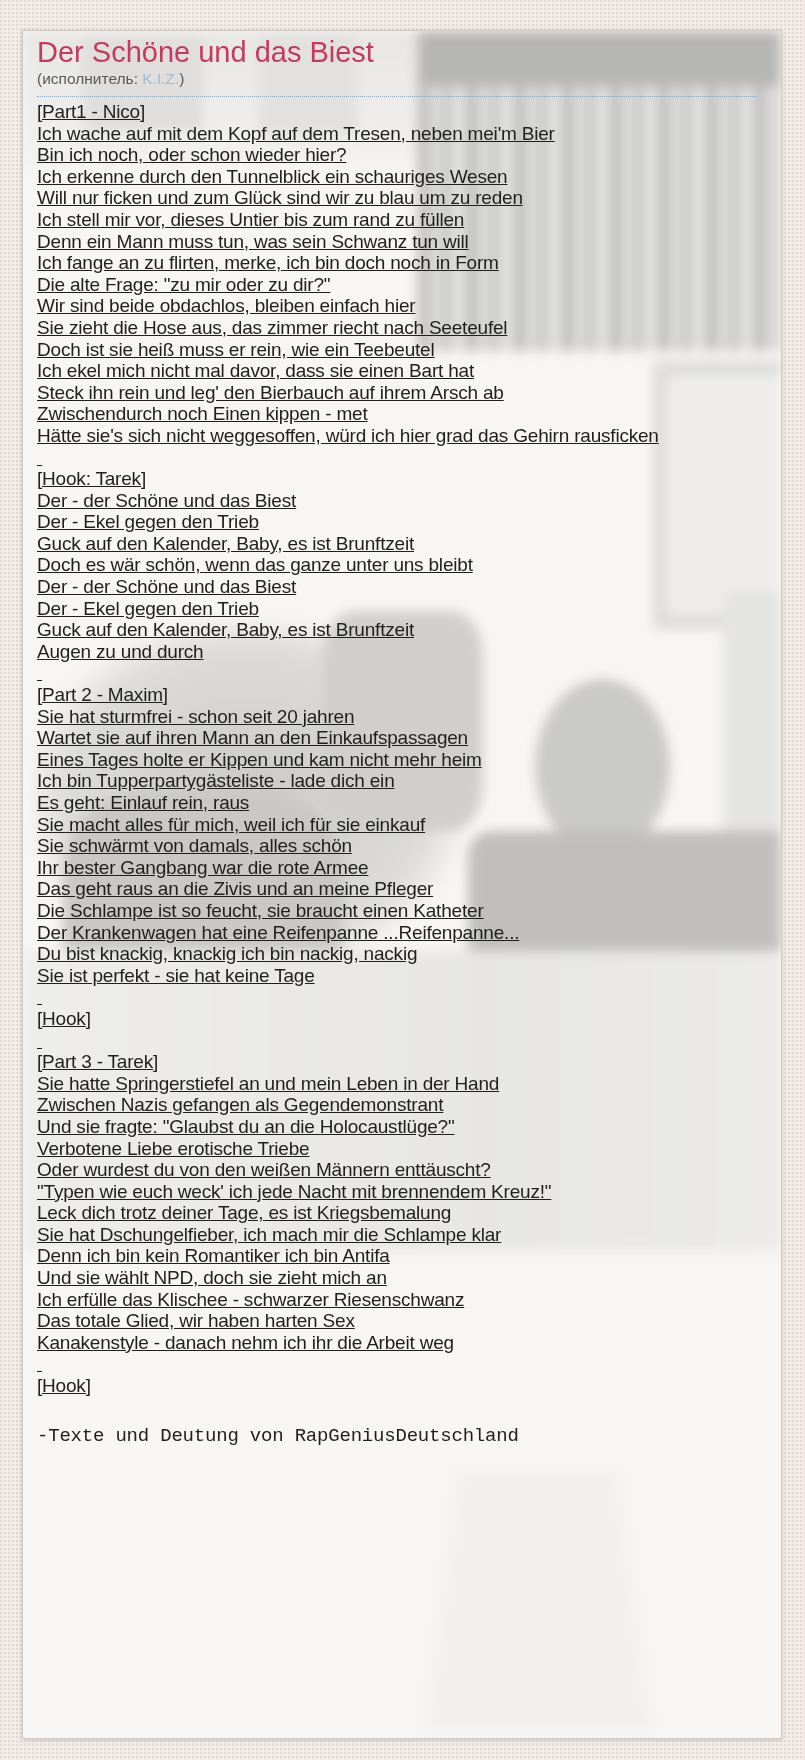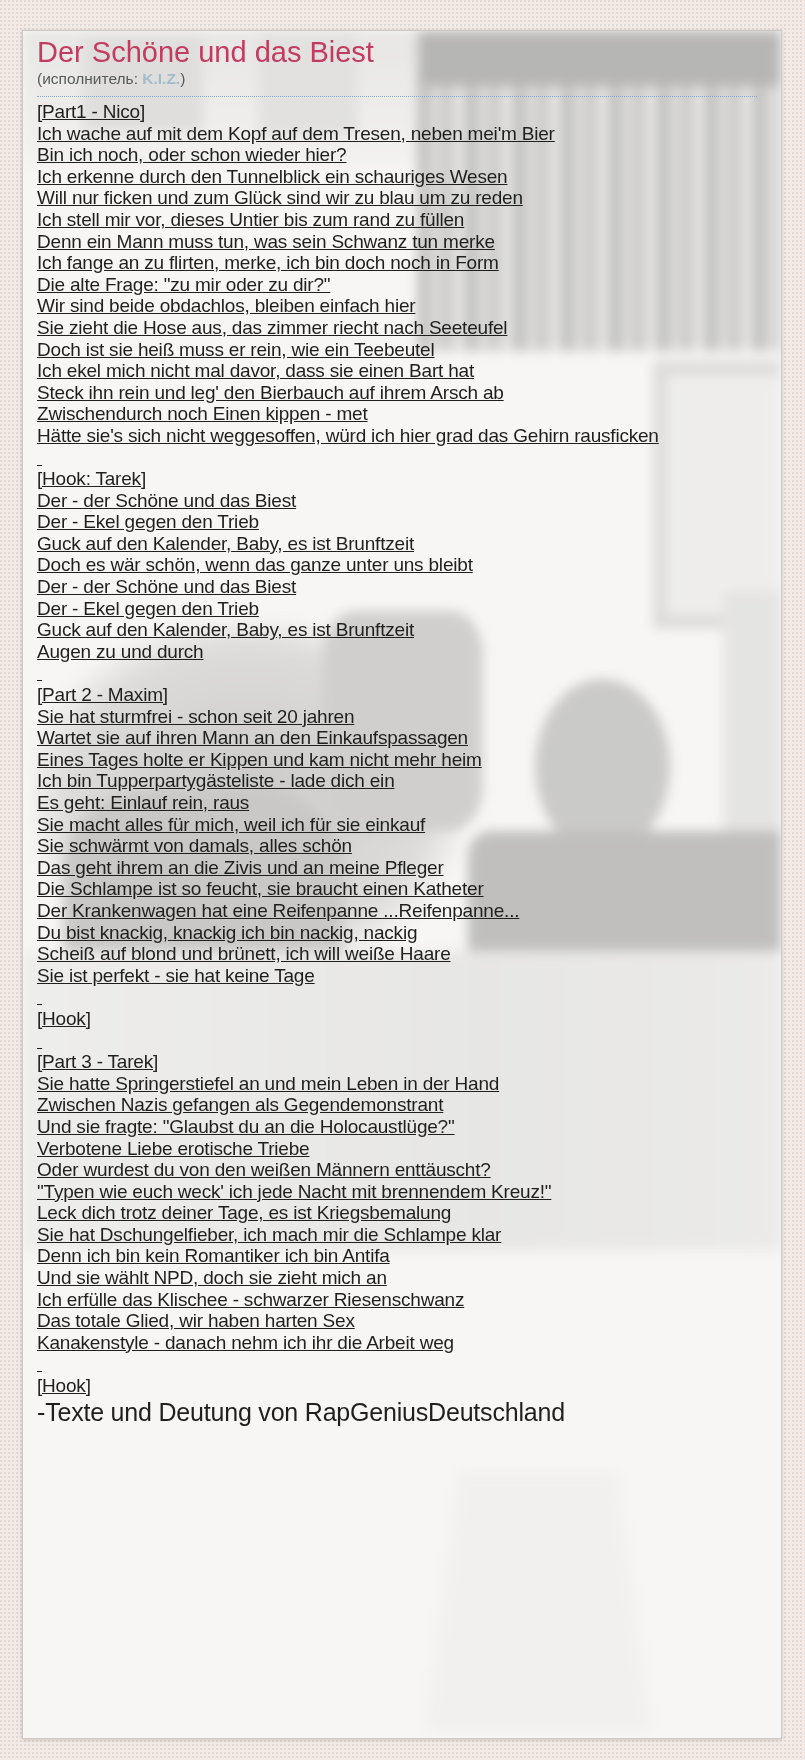--- a/index.html
+++ b/index.html
@@ -41,29 +41,29 @@
   .content{position:relative;z-index:2;padding:4px 14px 0 14px;}
   h1.title{
     margin:0;font-size:29px;line-height:35px;font-weight:400;
     color:var(--title, #c33b5e);letter-spacing:0;
   }
   .subtitle{
     font-size:15.5px;line-height:18px;color:#58595b;
     padding-bottom:8px;margin-right:10px;
     border-bottom:1px dotted var(--separator_dots, #8da4bb);
   }
-  .subtitle a{color:var(--artist_link,#a2bccb);text-decoration:none;font-weight:bold;}
+  .subtitle a{color:var(--artist_link,#a2bccb);text-decoration:none;}
   .lyrics{
     margin-top:4px;font-size:19px;line-height:21.6px;
     color:var(--lyrics_text,#1f1f1f);letter-spacing:-0.2px;white-space:nowrap;text-decoration:underline;
   }
   .lyr-line{height:21.6px;}
   .credits{
-    margin-top:5px;font-size:25px;line-height:21.6px;
-    color:var(--lyrics_text,#1f1f1f);letter-spacing:-0.2px;white-space:nowrap;
+    margin-top:29px;font-size:19px;line-height:21.6px;
+    color:var(--lyrics_text,#1f1f1f);letter-spacing:-0.2px;white-space:nowrap;font-family:Liberation Mono, monospace;
   }
 </style>
 </head>
 <body>
 
 <div class="page">
   <div class="panel">
 
     <div class="photo">
       <div class="ph-shelf-l"></div>
@@ -87,21 +87,21 @@
       <div class="subtitle">
         <span>(исполнитель: </span><a href="#">K.I.Z.</a><span>)</span>
       </div>
       <div class="lyrics">
           <div class="lyr-line">[Part1 - Nico]</div>
           <div class="lyr-line">Ich wache auf mit dem Kopf auf dem Tresen, neben mei'm Bier</div>
           <div class="lyr-line">Bin ich noch, oder schon wieder hier?</div>
           <div class="lyr-line">Ich erkenne durch den Tunnelblick ein schauriges Wesen</div>
           <div class="lyr-line">Will nur ficken und zum Glück sind wir zu blau um zu reden</div>
           <div class="lyr-line">Ich stell mir vor, dieses Untier bis zum rand zu füllen</div>
-          <div class="lyr-line">Denn ein Mann muss tun, was sein Schwanz tun merke</div>
+          <div class="lyr-line">Denn ein Mann muss tun, was sein Schwanz tun will</div>
           <div class="lyr-line">Ich fange an zu flirten, merke, ich bin doch noch in Form</div>
           <div class="lyr-line">Die alte Frage: "zu mir oder zu dir?"</div>
           <div class="lyr-line">Wir sind beide obdachlos, bleiben einfach hier</div>
           <div class="lyr-line">Sie zieht die Hose aus, das zimmer riecht nach Seeteufel</div>
           <div class="lyr-line">Doch ist sie heiß muss er rein, wie ein Teebeutel</div>
           <div class="lyr-line">Ich ekel mich nicht mal davor, dass sie einen Bart hat</div>
           <div class="lyr-line">Steck ihn rein und leg' den Bierbauch auf ihrem Arsch ab</div>
           <div class="lyr-line">Zwischendurch noch Einen kippen - met</div>
           <div class="lyr-line">Hätte sie's sich nicht weggesoffen, würd ich hier grad das Gehirn rausficken</div>
           <div class="lyr-line">&nbsp;</div>
@@ -116,25 +116,25 @@
           <div class="lyr-line">Augen zu und durch</div>
           <div class="lyr-line">&nbsp;</div>
           <div class="lyr-line">[Part 2 - Maxim]</div>
           <div class="lyr-line">Sie hat sturmfrei - schon seit 20 jahren</div>
           <div class="lyr-line">Wartet sie auf ihren Mann an den Einkaufspassagen</div>
           <div class="lyr-line">Eines Tages holte er Kippen und kam nicht mehr heim</div>
           <div class="lyr-line">Ich bin Tupperpartygästeliste - lade dich ein</div>
           <div class="lyr-line">Es geht: Einlauf rein, raus</div>
           <div class="lyr-line">Sie macht alles für mich, weil ich für sie einkauf</div>
           <div class="lyr-line">Sie schwärmt von damals, alles schön</div>
-          <div class="lyr-line">Das geht ihrem an die Zivis und an meine Pfleger</div>
+          <div class="lyr-line">Ihr bester Gangbang war die rote Armee</div>
+          <div class="lyr-line">Das geht raus an die Zivis und an meine Pfleger</div>
           <div class="lyr-line">Die Schlampe ist so feucht, sie braucht einen Katheter</div>
           <div class="lyr-line">Der Krankenwagen hat eine Reifenpanne ...Reifenpanne...</div>
           <div class="lyr-line">Du bist knackig, knackig ich bin nackig, nackig</div>
-          <div class="lyr-line">Scheiß auf blond und brünett, ich will weiße Haare</div>
           <div class="lyr-line">Sie ist perfekt - sie hat keine Tage</div>
           <div class="lyr-line">&nbsp;</div>
           <div class="lyr-line">[Hook]</div>
           <div class="lyr-line">&nbsp;</div>
           <div class="lyr-line">[Part 3 - Tarek]</div>
           <div class="lyr-line">Sie hatte Springerstiefel an und mein Leben in der Hand</div>
           <div class="lyr-line">Zwischen Nazis gefangen als Gegendemonstrant</div>
           <div class="lyr-line">Und sie fragte: "Glaubst du an die Holocaustlüge?"</div>
           <div class="lyr-line">Verbotene Liebe erotische Triebe</div>
           <div class="lyr-line">Oder wurdest du von den weißen Männern enttäuscht?</div>

